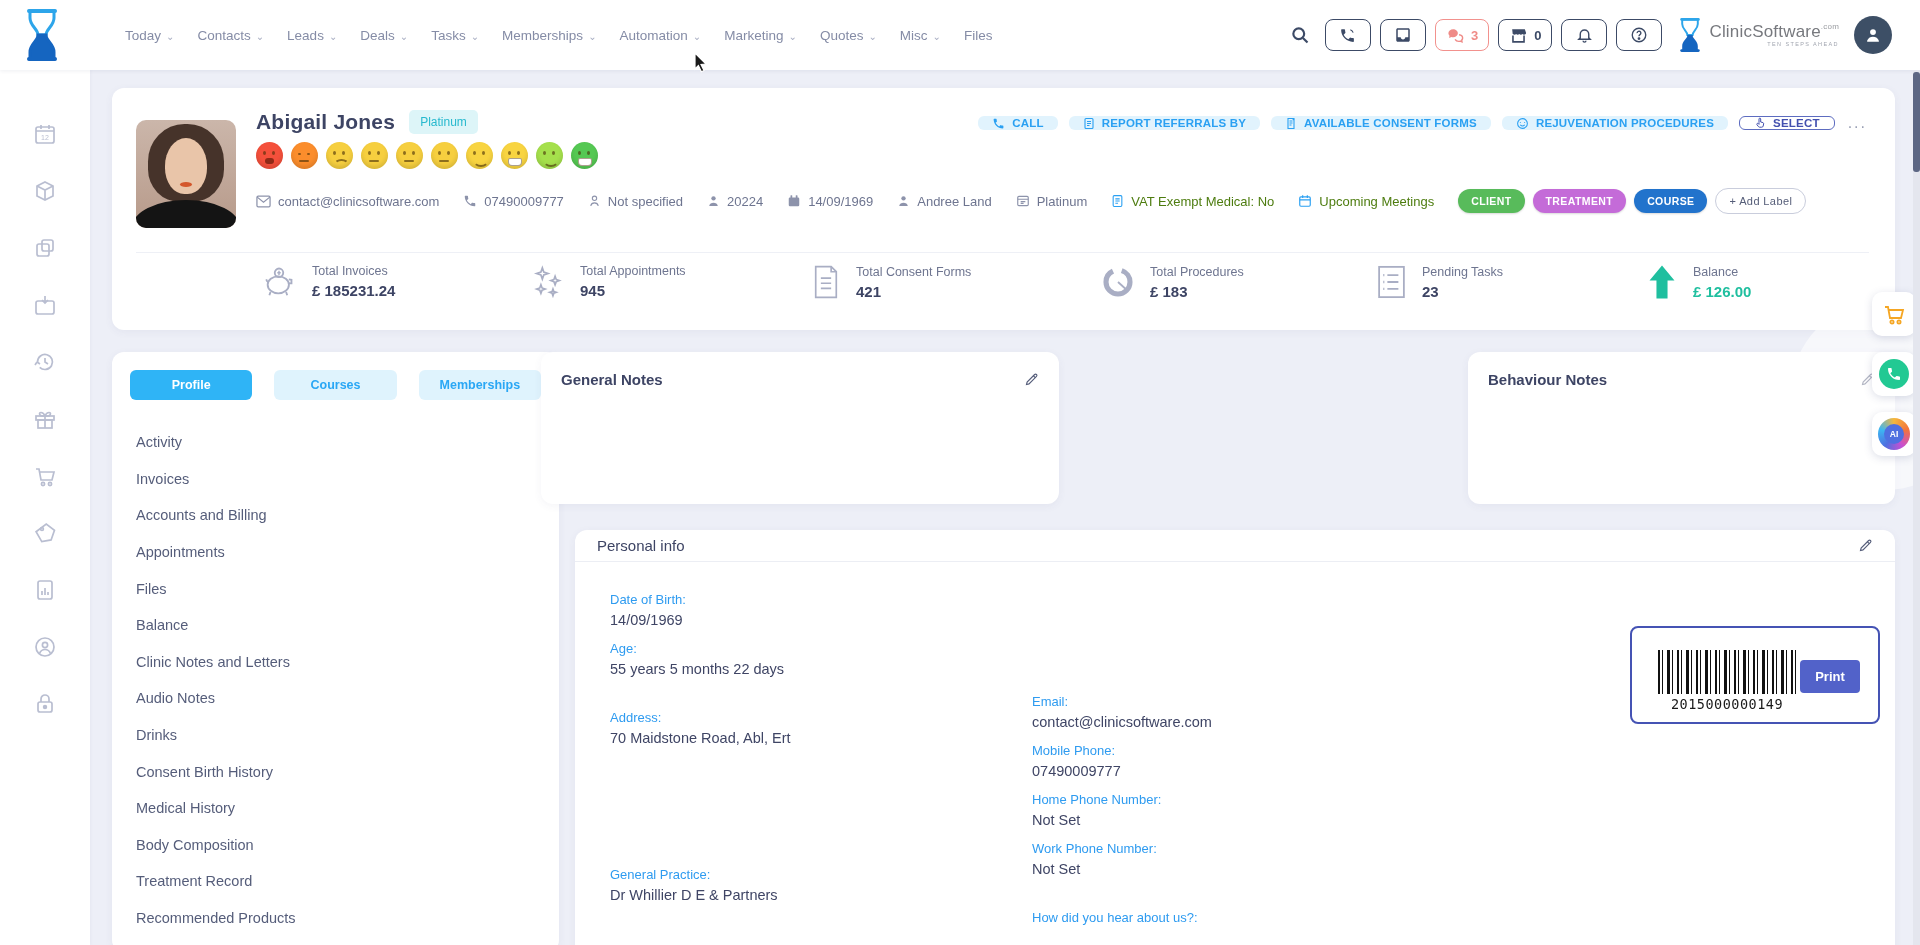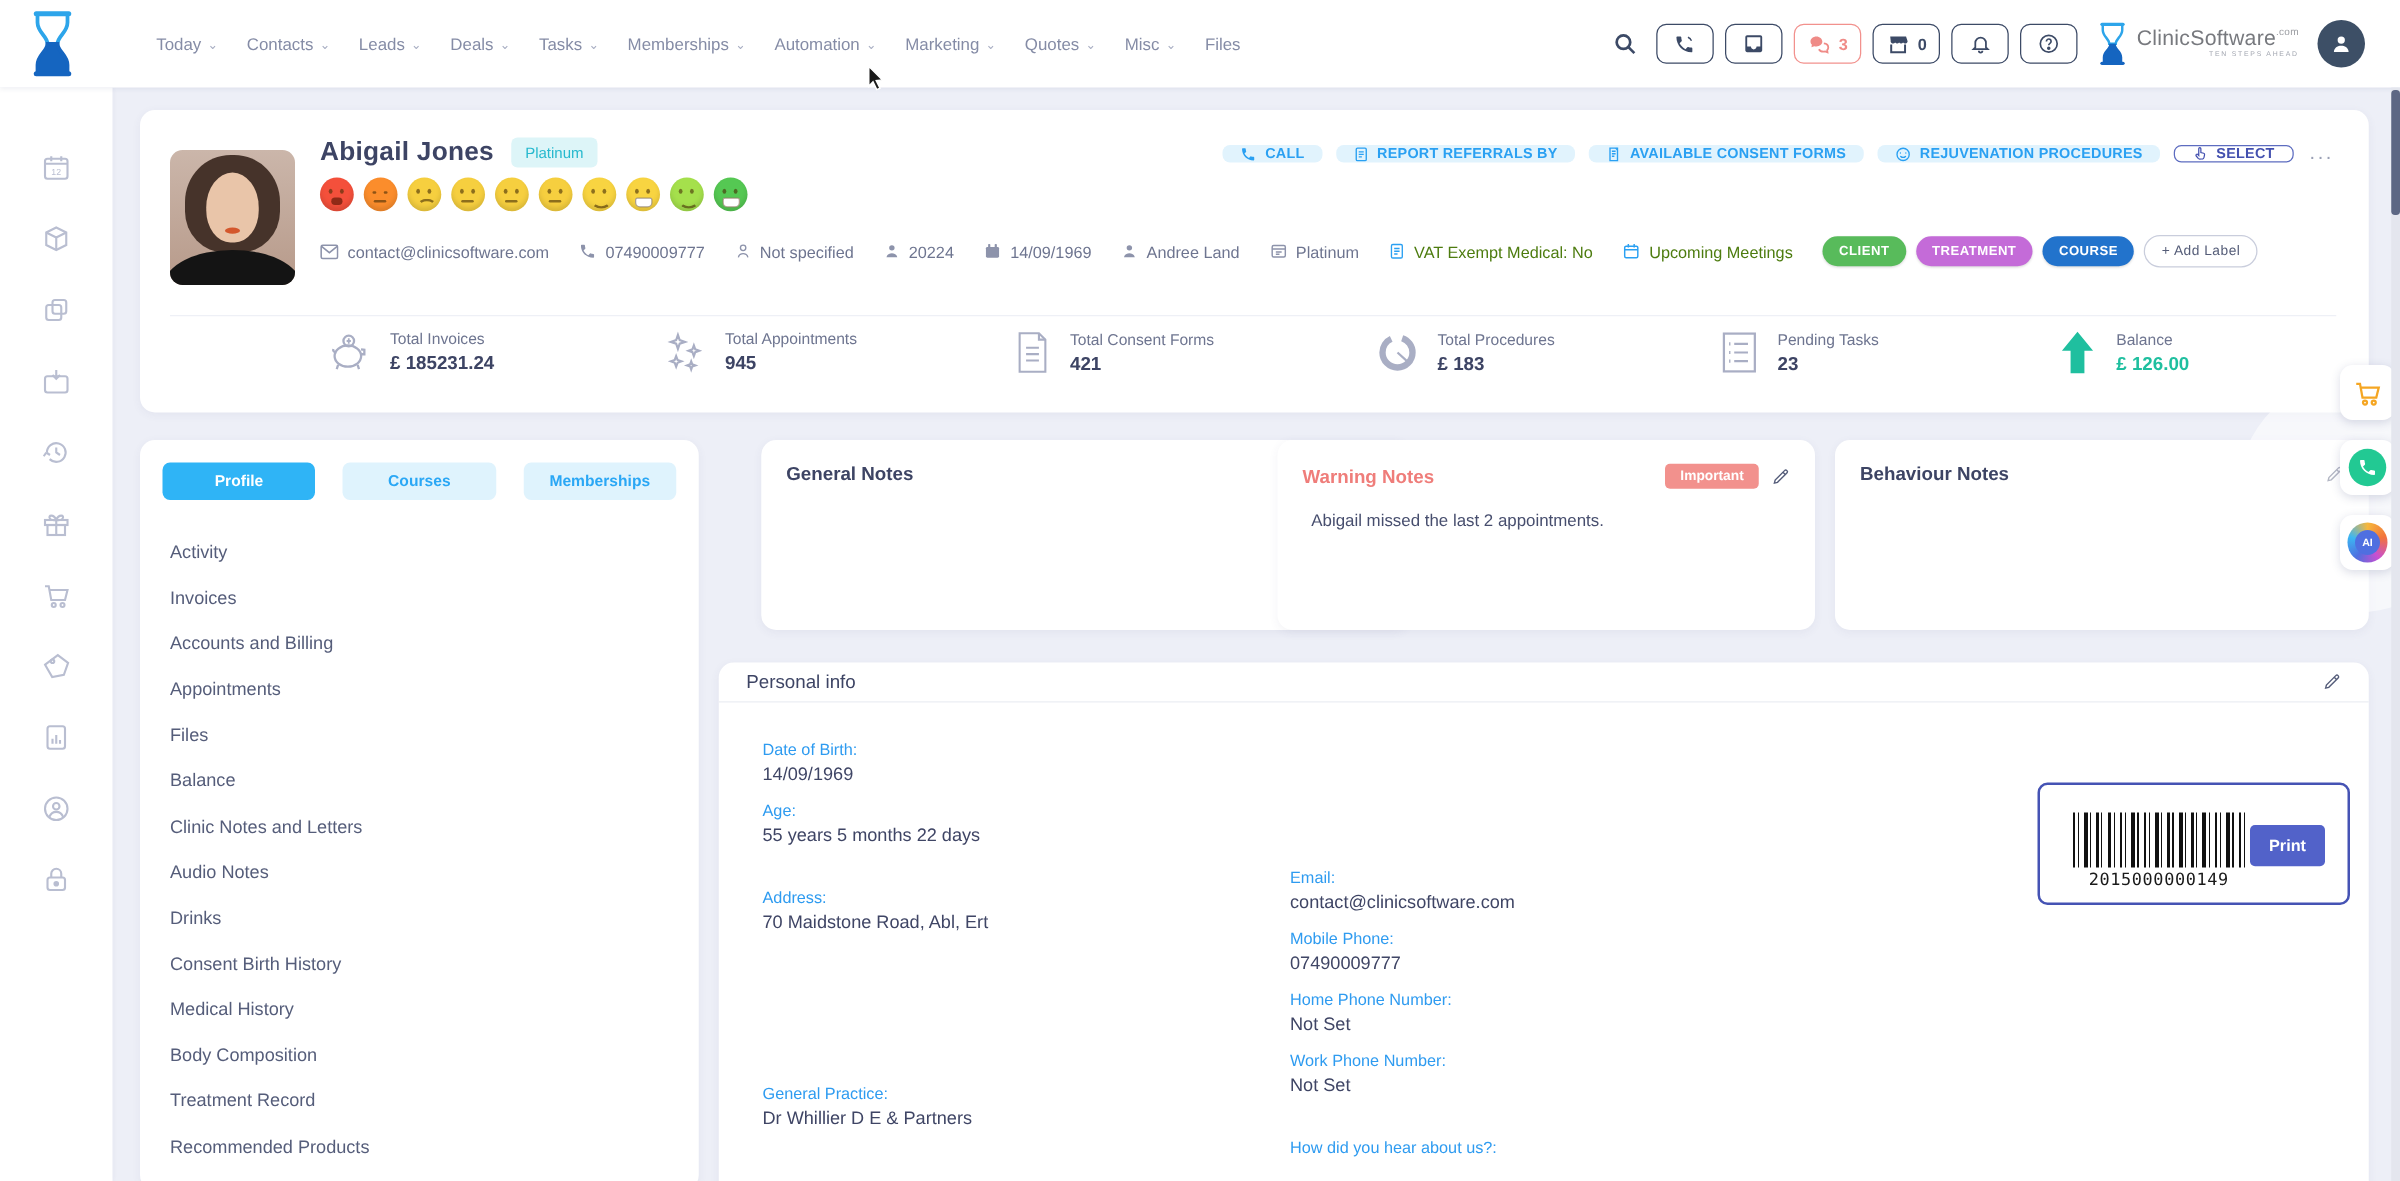--- a/index.html
+++ b/index.html
@@ -593,45 +593,32 @@
       <li>Audio Notes</li>
       <li>Drinks</li>
       <li>Consent Birth History</li>
       <li>Medical History</li>
       <li>Body Composition</li>
       <li>Treatment Record</li>
       <li>Recommended Products</li>
     </ul>
   </section>
 
-  <section class="card note" style="left:609px;width:518px">
+  <section class="card note" style="left:541px;width:518px">
     <div class="note-head">
       <span class="note-title">General Notes</span>
       <span class="note-pencil">
           <svg width="15" height="15" viewBox="0 0 24 24" fill="none" stroke="currentColor" stroke-width="1.8">
             <path d="M4 20l1-4L17 4a2.1 2.1 0 0 1 3 3L8 19l-4 1z"></path>
             <path d="M15 6l3 3"></path>
           </svg>
         </span>
     </div>
   </section>
 
-  <section class="card note warn" style="left:1022px;width:430px">
-    <div class="note-head">
-      <span class="note-title">Warning Notes</span>
-      <span class="note-badge">Important</span>
-      <span class="note-pencil">
-          <svg width="15" height="15" viewBox="0 0 24 24" fill="none" stroke="currentColor" stroke-width="1.8">
-            <path d="M4 20l1-4L17 4a2.1 2.1 0 0 1 3 3L8 19l-4 1z"></path>
-            <path d="M15 6l3 3"></path>
-          </svg>
-        </span>
-    </div>
-    <p class="note-body">Abigail missed the last 2 appointments.</p>
-  </section>
 
   <section class="card note" style="left:1468px;width:427px">
     <div class="note-head">
       <span class="note-title">Behaviour Notes</span>
       <span class="note-pencil">
           <svg width="15" height="15" viewBox="0 0 24 24" fill="none" stroke="currentColor" stroke-width="1.8">
             <path d="M4 20l1-4L17 4a2.1 2.1 0 0 1 3 3L8 19l-4 1z"></path>
             <path d="M15 6l3 3"></path>
           </svg>
         </span>

